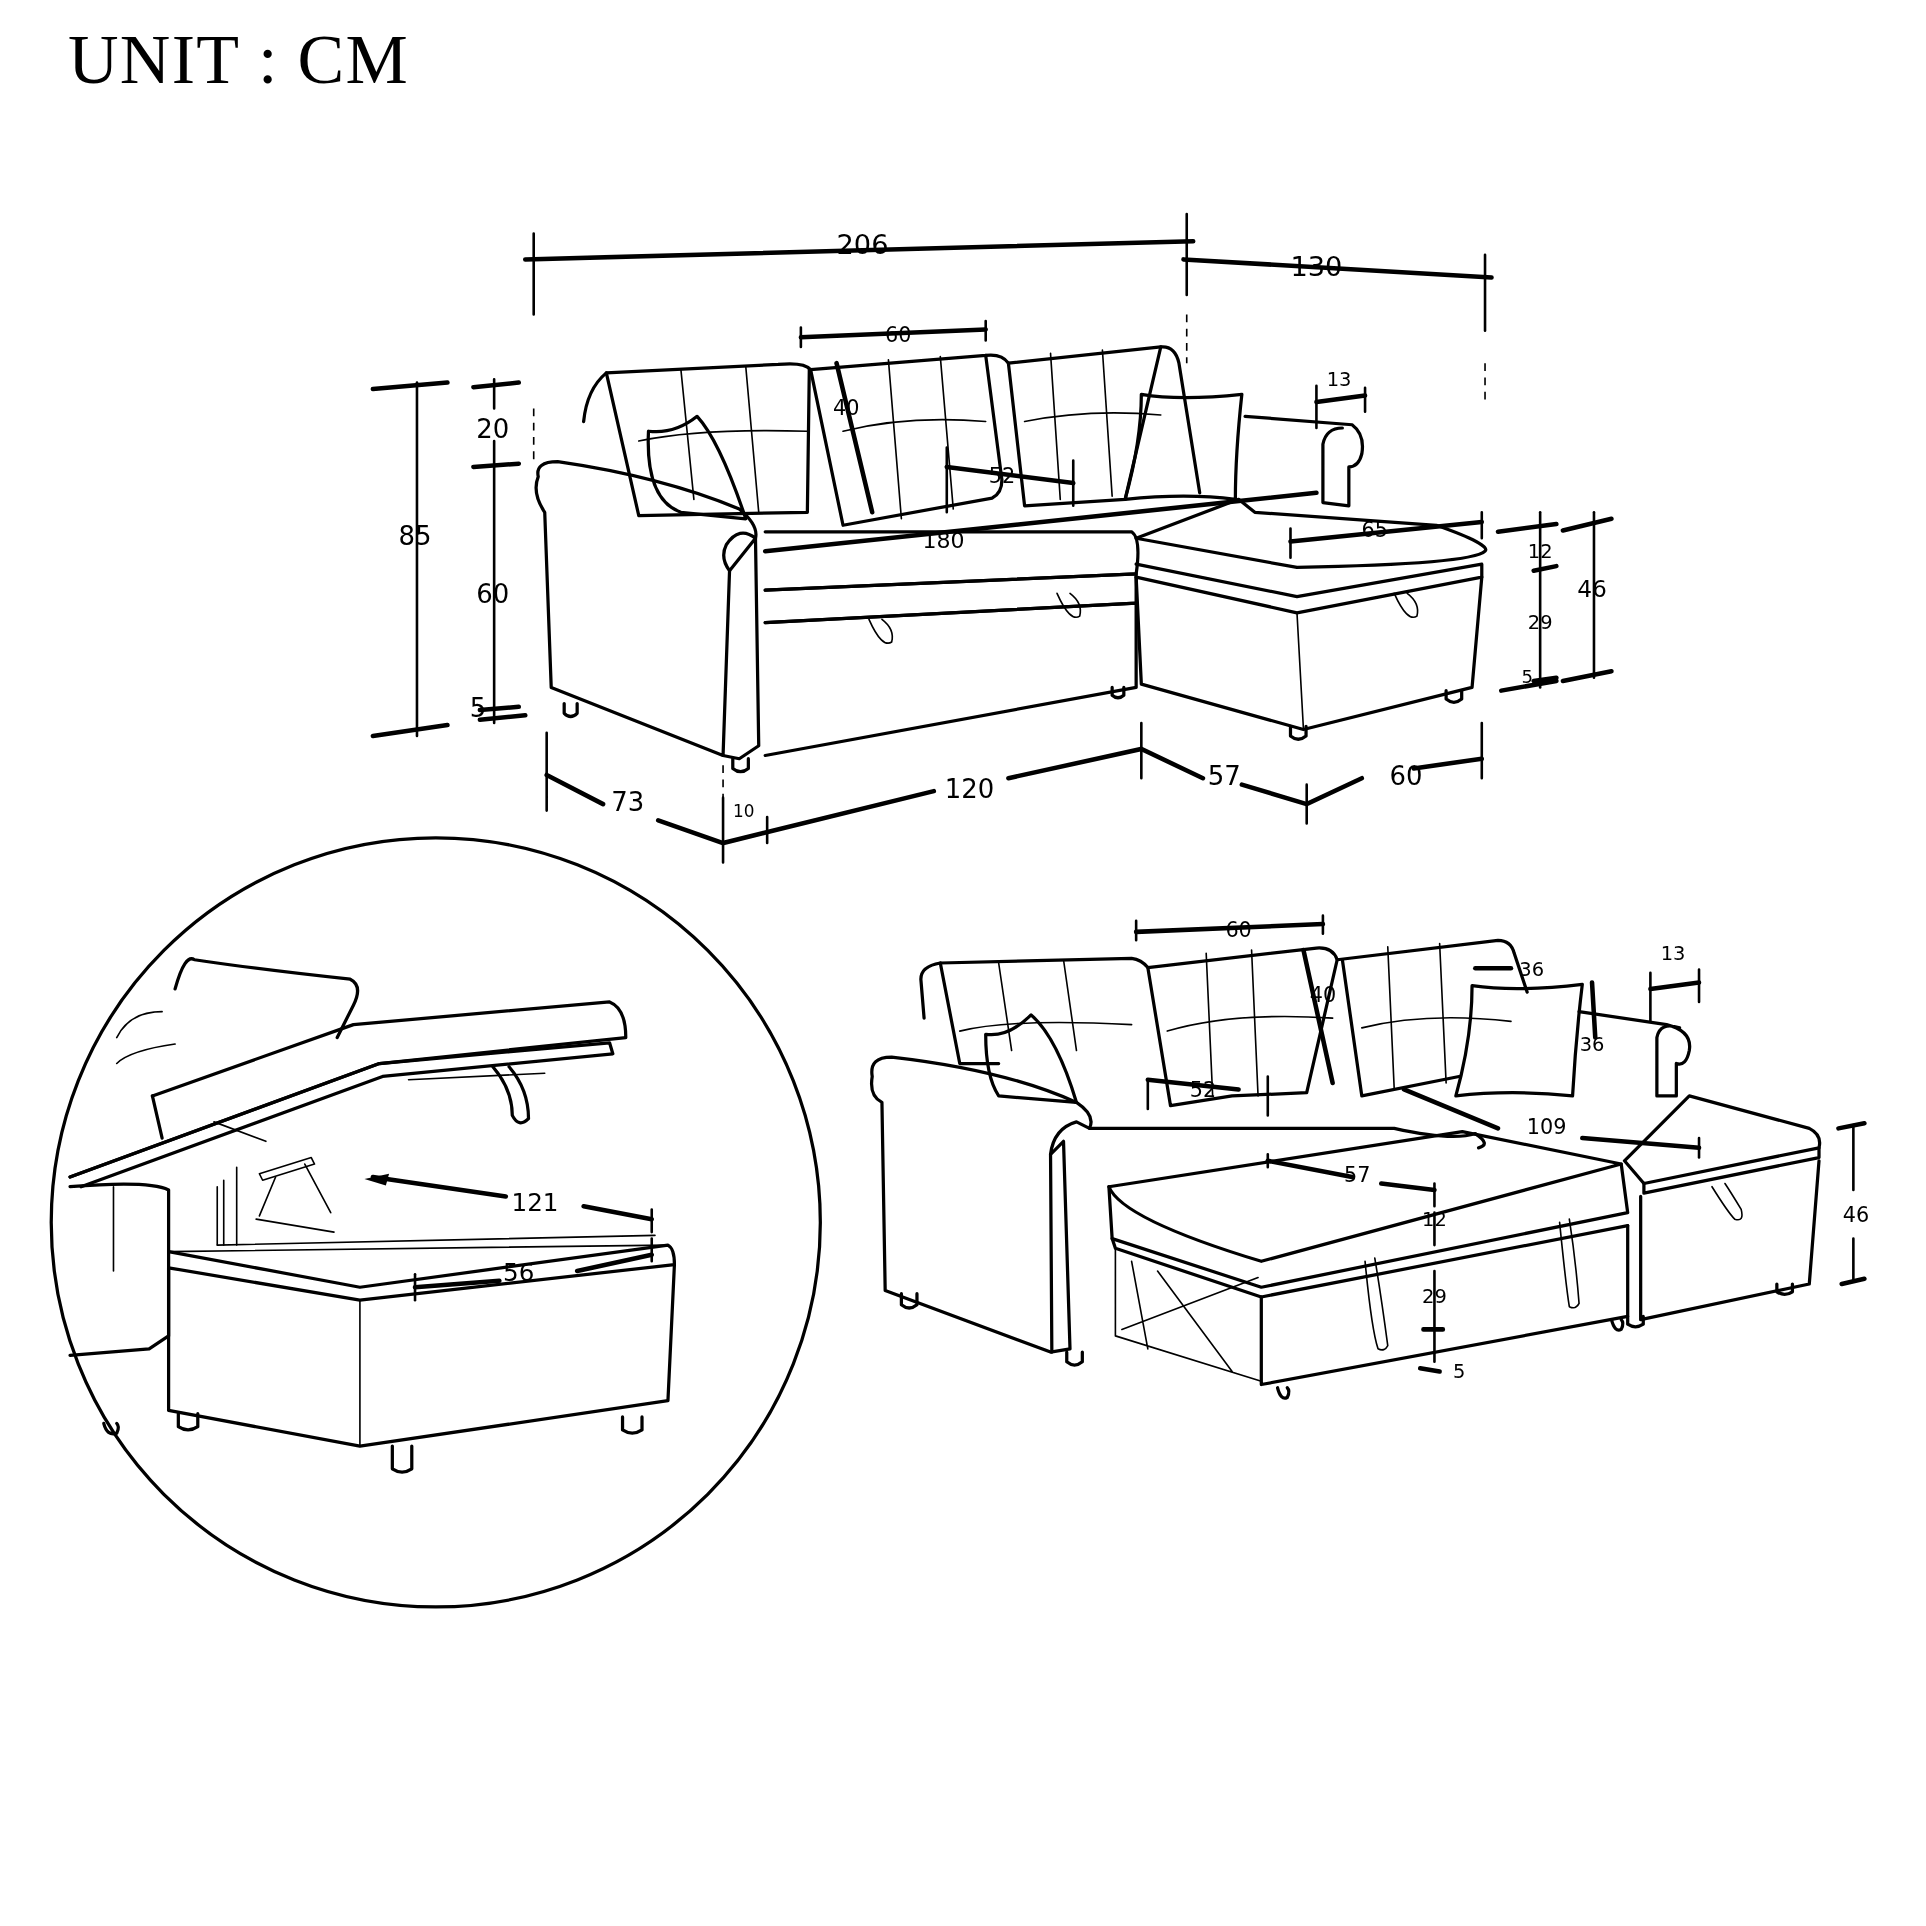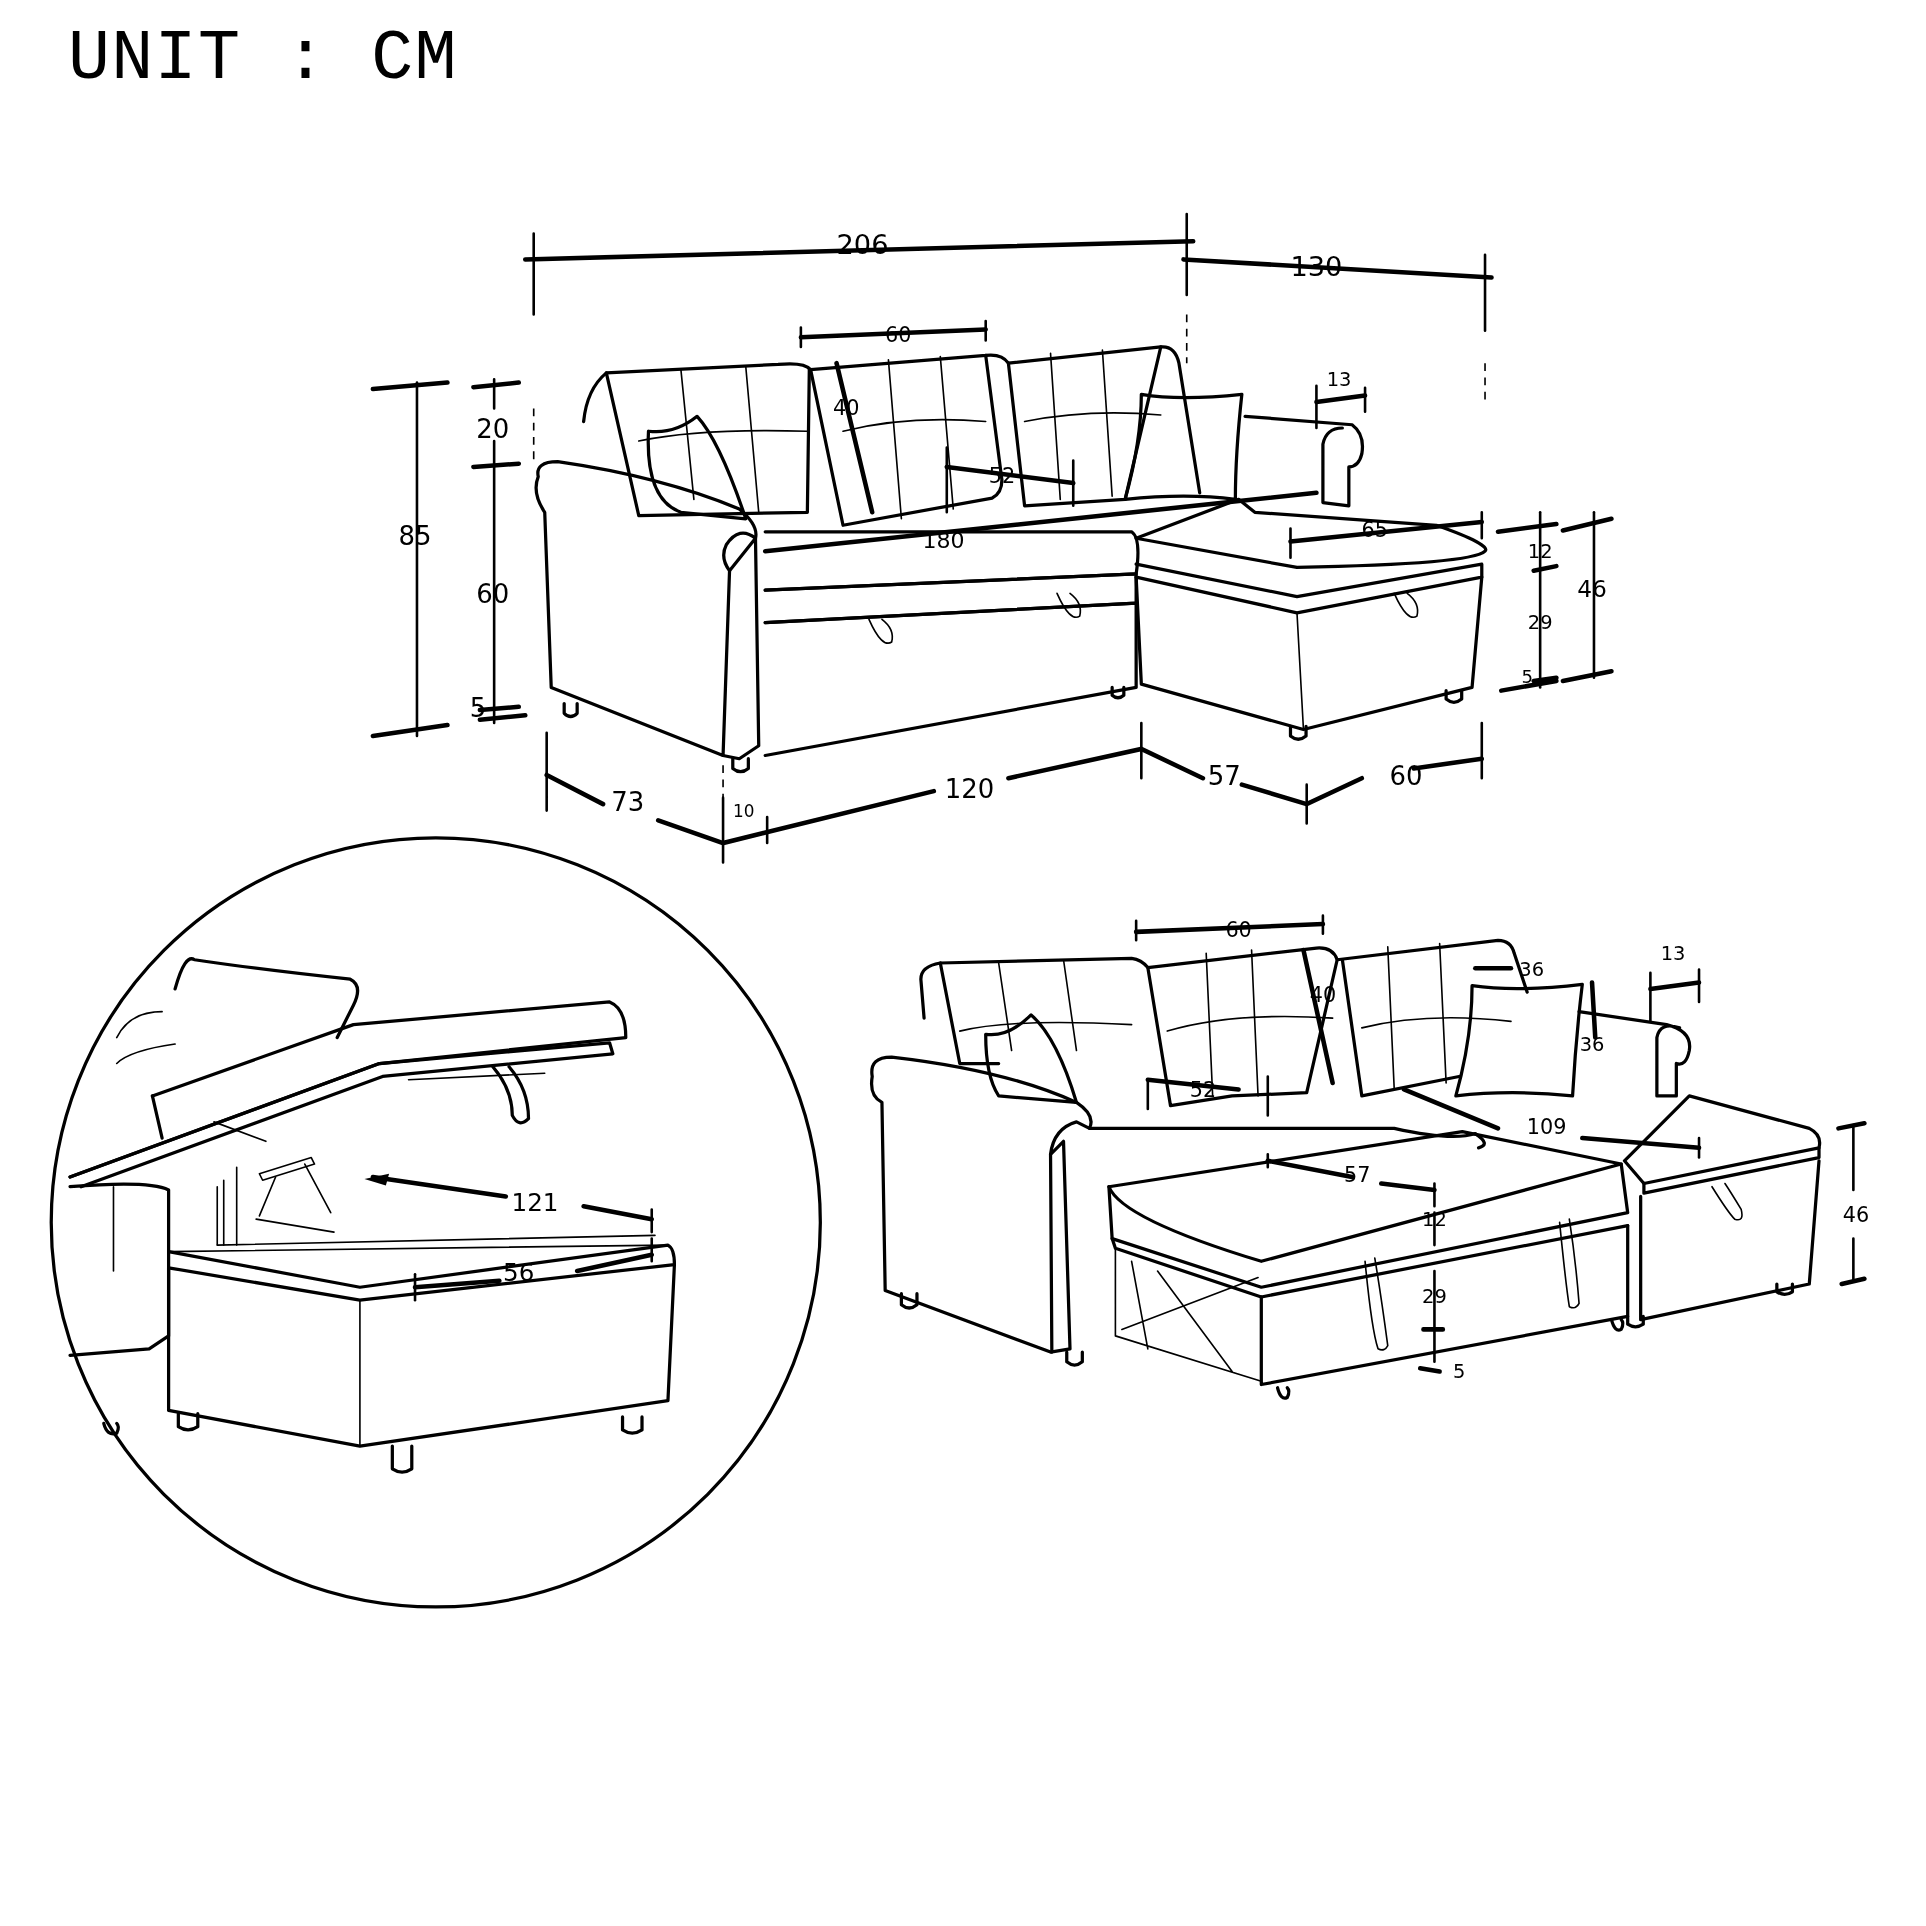--- a/index.html
+++ b/index.html
@@ -1,19 +1,19 @@
 <!DOCTYPE html>
 <html style="font-size:10.4px"><head>
 <meta charset="utf-8">
 <style>
   html, body { margin: 0; padding: 0; background: #ffffff; }
   body { width: 1926px; height: 1926px; position: relative; overflow: hidden;
          font-family: "DejaVu Sans", sans-serif; color: #000; }
   .unit-title { position: absolute; left: 68px; top: 19.5px; font-size: 70px;
-                letter-spacing: 1.3px; font-family: Liberation Mono, monospace; }
+                letter-spacing: 1.3px; font-family: Liberation Serif, serif; }
   svg.drawing { position: absolute; left: 0; top: 0; }
   .dim-label { font-family: "DejaVu Sans", sans-serif; fill: #000; }
   .o { fill: none; stroke: #000; stroke-width: 5; stroke-linecap: round; stroke-linejoin: round; }
   .t { fill: none; stroke: #000; stroke-width: 2.5; stroke-linecap: round; stroke-linejoin: round; }
   .d { fill: none; stroke: #000; stroke-width: 7; stroke-linecap: round; }
   .dt { fill: none; stroke: #000; stroke-width: 4; stroke-linecap: round; }
   .dash { fill: none; stroke: #000; stroke-width: 2.5; stroke-dasharray: 12 10; }
 </style>
 </head>
 <body>

